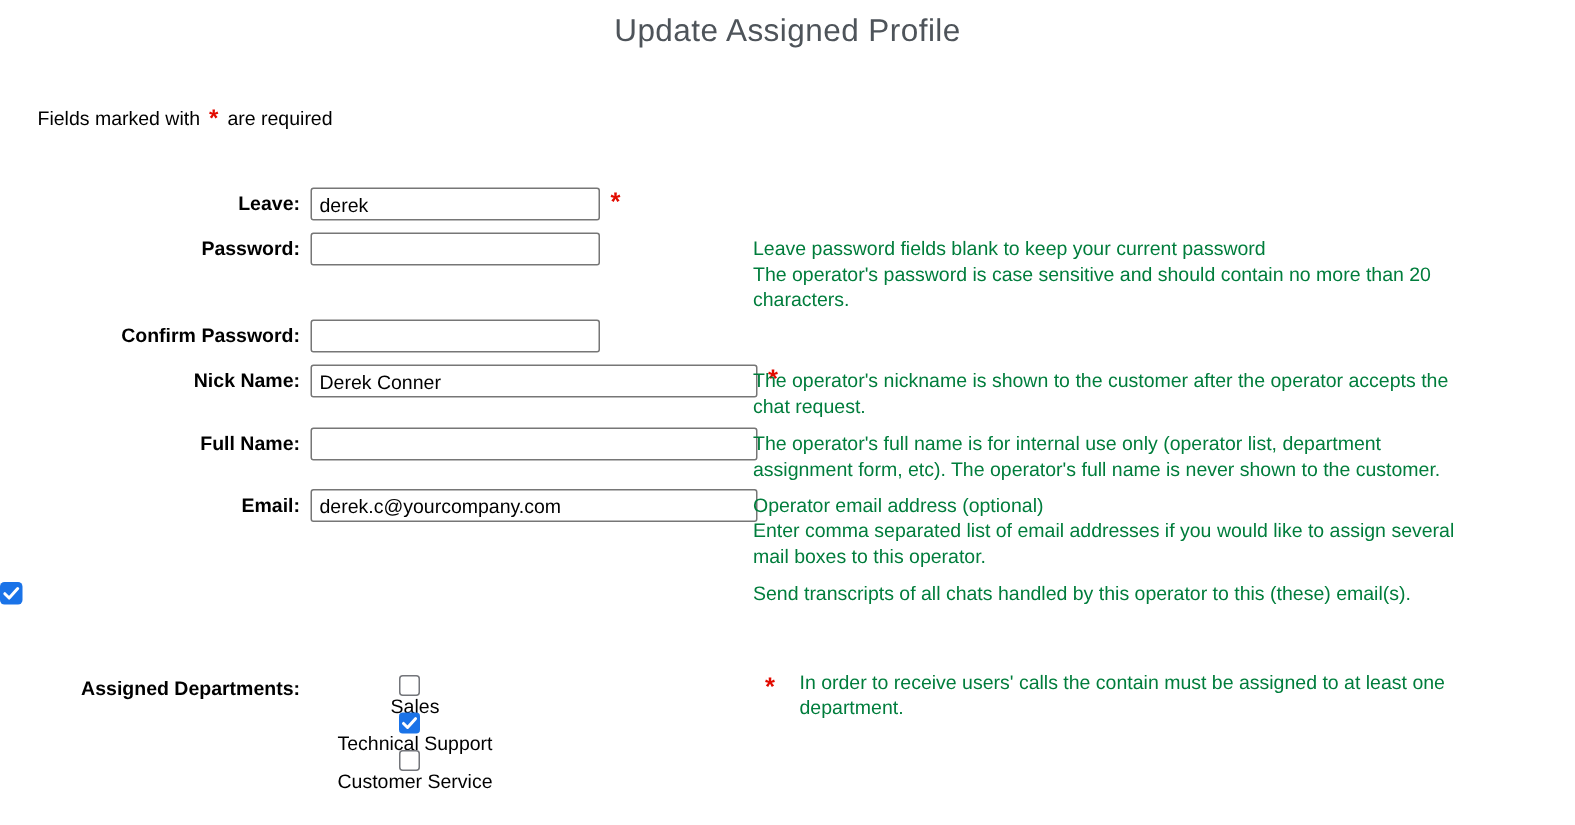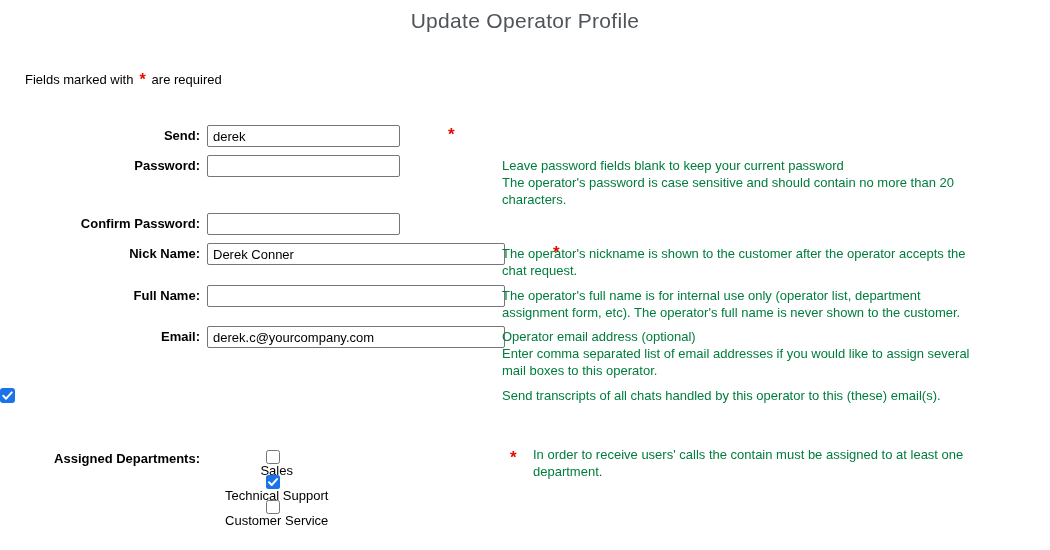--- a/index.html
+++ b/index.html
@@ -6,21 +6,21 @@
   html,body { width:1050px; height:550px; background:#fff; overflow:hidden;
               font-family:"Liberation Sans", sans-serif; font-size:13px; color:#000; }
   .title { padding-top:10px; height:32px; text-align:center; font-size:21px;
            line-height:22px; font-weight:400; color:#4e545a; letter-spacing:.3px; }
   .note { margin:39px 12px 0 25px; height:16px; line-height:16px; }
   .note .star { font-size:16px; margin:0 6px; position:relative; top:1px; }
   .star { color:#e20b00; font-weight:700; }
   .form { margin-top:38px; }
   .row { position:relative; display:flex; align-items:flex-start; }
   .lbl { width:200px; text-align:right; font-weight:700; padding-top:3px; white-space:nowrap; }
-  .inp-wrap { margin-left:7px; display:flex; align-items:flex-start;gap:41px; }
+  .inp-wrap { margin-left:7px; display:flex; align-items:flex-start; }
   input.ti { height:22px; border:1px solid #767676; border-radius:2px; background:#fff;
              font-family:"Liberation Sans",sans-serif; font-size:13px; color:#000; padding:0 5px; }
   .ti.narrow { width:193px; }
   .ti.wide   { width:298px; }
   .req { font-size:17px; line-height:17px; margin-left:7px; margin-top:1px; color:#e20b00; font-weight:700; }
   .help { position:absolute; left:502px; top:2px; width:500px; color:#007d3c;
           line-height:17px; white-space:pre-line; }
   .r-login { height:22px; margin-bottom:8px; }
   .r-password { height:51px; margin-bottom:7px; }
   .r-confirm { height:22px; margin-bottom:8px; }
@@ -40,30 +40,30 @@
   .dept-options { margin-left:17px; }
   .opt { display:flex; align-items:center; height:14px; margin-bottom:11px;flex-direction:column; }
   .opt .opt-lbl { margin-left:8px; line-height:14px; }
   .help-req { position:absolute; left:510px; top:-4px; display:flex; align-items:flex-start; }
   .help-req .req { margin:3px 0 0 0; width:23px; }
   .help-req .help-text { width:470px; color:#007d3c; line-height:17px; white-space:pre-line; }
 </style>
 </head>
 <body>
 
-<div class="title">Update Operator Profile</div>
+<div class="title">Update Assigned Profile</div>
 
 <div class="note">
   <span>Fields marked with</span><span class="star">*</span><span>are required</span>
 </div>
 
 <div class="form">
 
   <div class="row r-login">
-    <div class="lbl">Send:</div>
+    <div class="lbl">Leave:</div>
     <div class="inp-wrap">
       <input class="ti narrow" type="text" value="derek" style="">
       <span class="req">*</span>
     </div>
   </div>
 
   <div class="row r-password">
     <div class="lbl">Password:</div>
     <div class="inp-wrap">
       <input class="ti narrow" type="password" value="" style="">

